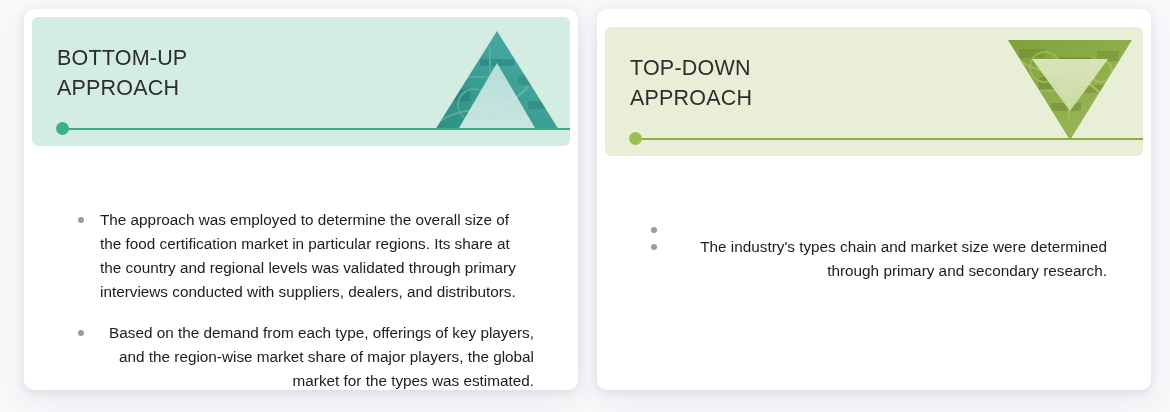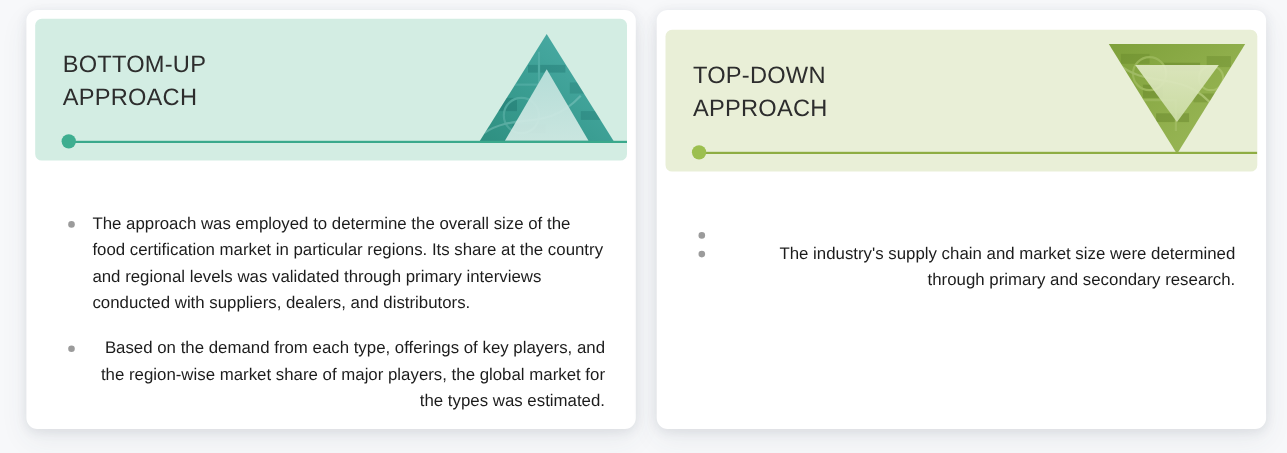--- a/index.html
+++ b/index.html
@@ -87,21 +87,21 @@
     right: 8px;
     top: 0;
     width: 130px;
     height: 129px;
   }
   .tri-wrap svg { display: block; }
 
   
   .bullets {
     list-style: none;
-    margin: 0;
+    margin: 16px;
     padding: 46px 20px 0 22px;
   }
   .bullets li {
     position: relative;
     padding-left: 30px;
     margin-bottom: 17px;
     font-size: 15.3px;
     line-height: 24px;
     color: #1c1c1c;
   }
@@ -220,18 +220,18 @@
       <div class="rule olive"></div>
       <div class="dot olive"></div>
     </div>
 
     <ul class="bullets">
       <li>
         <span class="bullet-marker"></span>
       </li>
       <li>
         <span class="bullet-marker"></span>
-        <span>The industry's supply chain and market size were determined through primary and secondary research.</span>
+        <span>The industry's types chain and market size were determined through primary and secondary research.</span>
       </li>
     </ul>
   </div>
 
 </div>
 
 </body></html>

